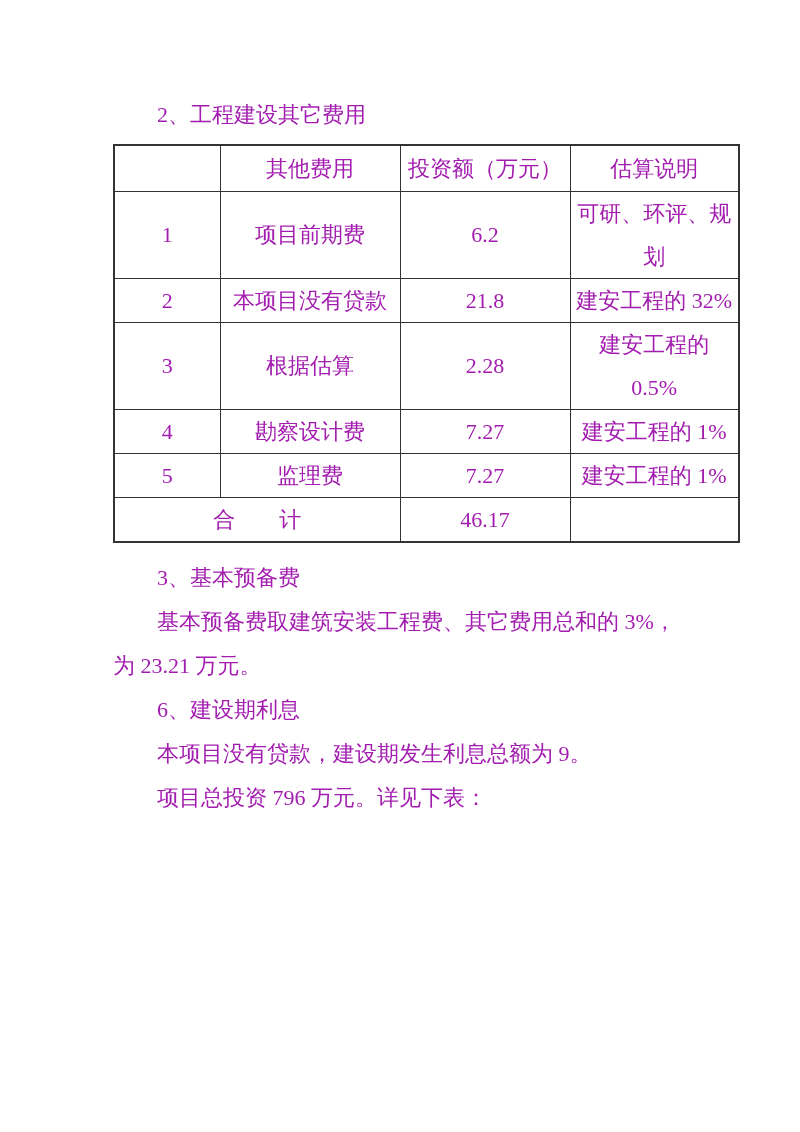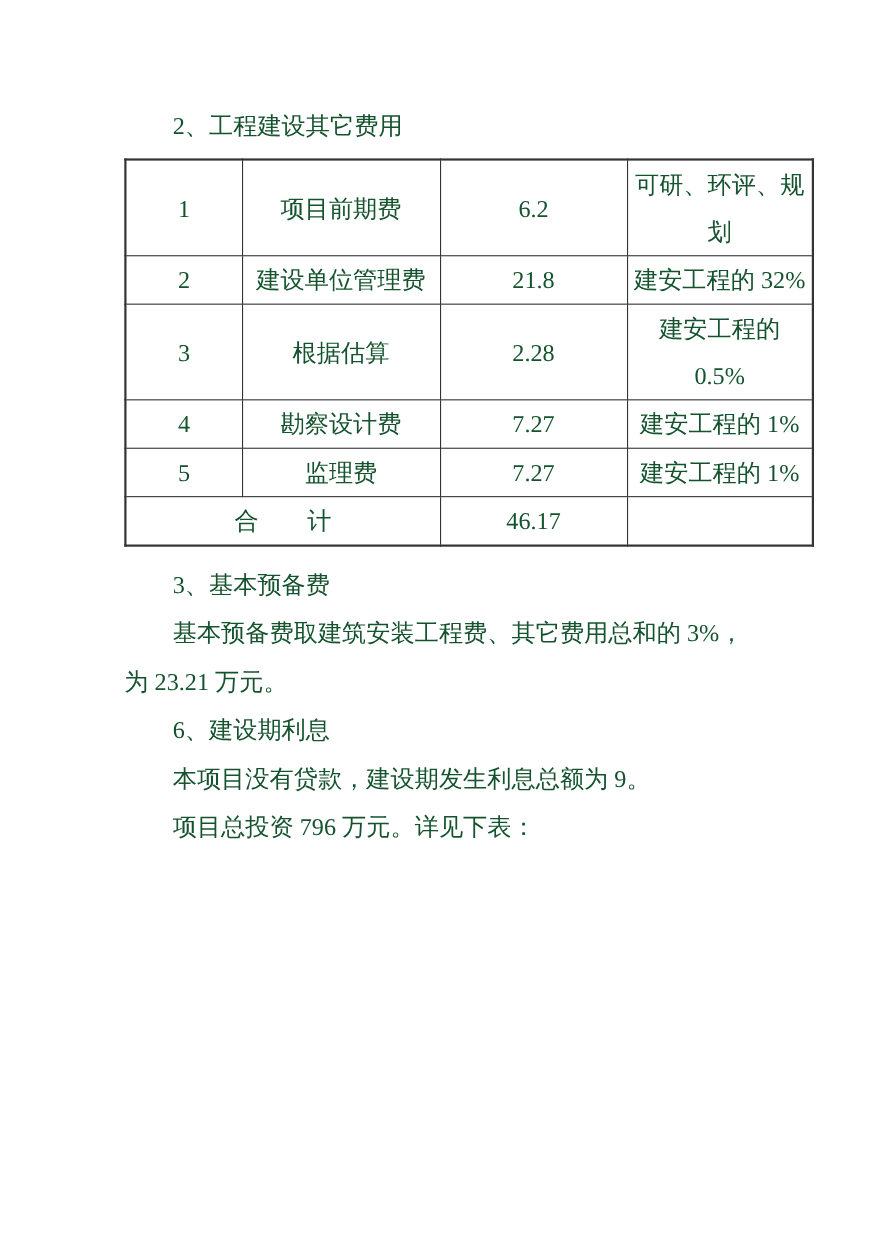--- a/index.html
+++ b/index.html
@@ -7,21 +7,21 @@
     position: relative;
     width: 800px;
     height: 1132px;
     margin: 0 auto;
     background: #ffffff;
     box-sizing: border-box;
     padding: 93px 88px 0 113px;
     font-family: "Liberation Serif", "DejaVu Serif", serif;
     font-size: 22px;
     line-height: 44px;
-    color: #14532d;
+    color: #a21caf;
     overflow: hidden;
   }
   .para { margin: 0; }
   .para.indent { text-indent: 44px; }
   .para.wrap { white-space: pre-line; }
   .doc-table-title {
     margin-top: 24px;
     width: 625px;
     text-align: center;
     line-height: 44px;
@@ -64,30 +64,36 @@
 
 
   <table class="doc-table">
     <colgroup>
         <col class="c1">
         <col class="c2">
         <col class="c3">
         <col class="c4">
       </colgroup>
     <tbody>
+        <tr class="h-head">
+      <th></th>
+      <th class="c-item">其他费用</th>
+      <th>投资额（万元）</th>
+      <th>估算说明</th>
+    </tr>
     <tr class="h-tall">
       <td class="c-no">1</td>
       <td class="c-item">项目前期费</td>
       <td class="c-amt">6.2</td>
       <td class="c-note">可研、环评、规
 划</td>
     </tr>
     <tr class="h-std">
       <td class="c-no">2</td>
-      <td class="c-item">建设单位管理费</td>
+      <td class="c-item">本项目没有贷款</td>
       <td class="c-amt">21.8</td>
       <td class="c-note">建安工程的 32%</td>
     </tr>
     <tr class="h-tall">
       <td class="c-no">3</td>
       <td class="c-item">根据估算</td>
       <td class="c-amt">2.28</td>
       <td class="c-note">建安工程的
 0.5%</td>
     </tr>

